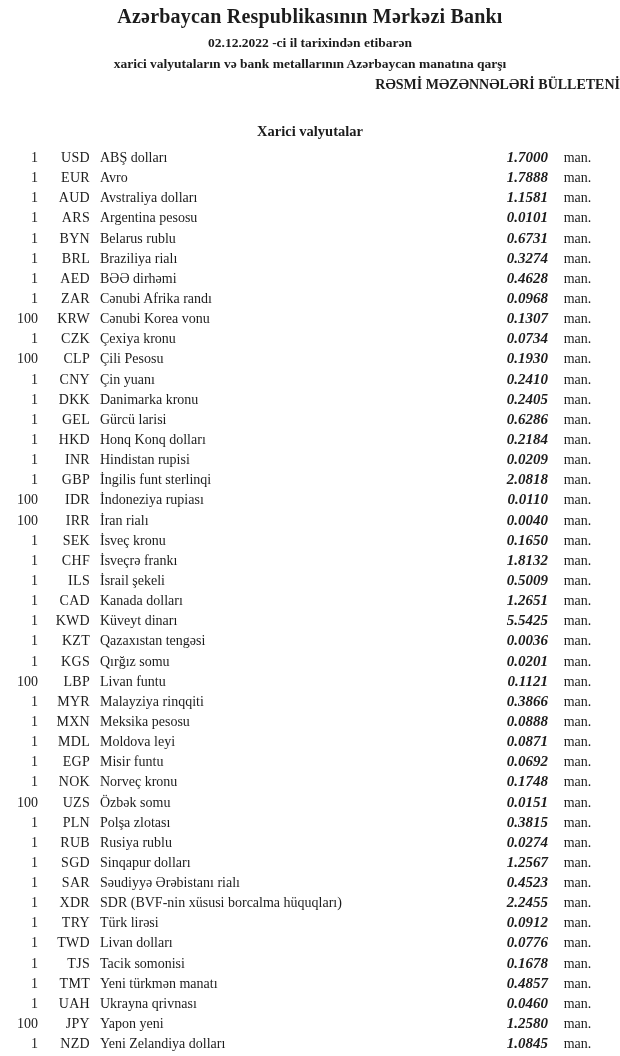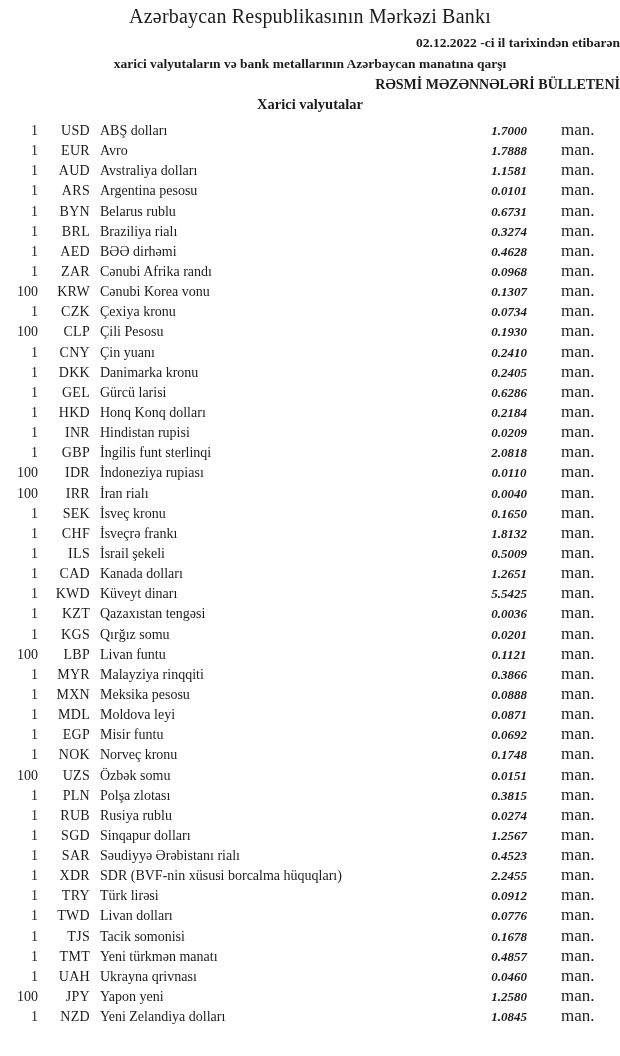--- a/index.html
+++ b/index.html
@@ -6,60 +6,61 @@
   body {
     width: 620px; height: 1056px;
     background: #ffffff;
     color: #1c1c1c;
     font-family: "Liberation Serif", "DejaVu Serif", serif;
     overflow: hidden;
   }
   .doc { padding-top: 4px; }
 
   .title {
-    text-align: center; font-weight: normal;
+    text-align: center; font-weight: bold;
     font-size: 20px; line-height: 25px;
     letter-spacing: 0.2px;
   }
   .date-line {
-    text-align: right; font-weight: bold;
+    text-align: center; font-weight: bold;
     font-size: 13.5px; line-height: 20px; margin-top: 4px;
   }
   .subtitle {
     text-align: center; font-weight: bold;
     font-size: 13.5px; line-height: 21px;
   }
   .bulletin-title {
     text-align: right; font-weight: bold;
     font-size: 14px; line-height: 21px;
   }
   .section-title {
     text-align: center; font-weight: bold;
     font-size: 14.5px; line-height: 18px;
+    margin-top: 27px;
   }
 
   .rates-table { margin-top: 7px; padding: 0 26px 0 0; }
   .row {
     display: grid;
     grid-template-columns: 38px 52px 1fr 78px 46px;
     height: 20.15px;
     align-items: baseline;
     font-size: 14px;
     line-height: 20.15px;
     white-space: nowrap;
   }
   .qty  { text-align: right; }
   .code { text-align: right; letter-spacing: 0.3px; }
   .name { padding-left: 10px; overflow: hidden; }
   .rate {
-    text-align: center;
+    text-align: right;
     font-weight: bold; font-style: italic;
-    font-size: 13px;
-  }
-  .unit { text-align: center; padding-left: 13px; font-size: 17px; }
+    font-size: 15px;
+  }
+  .unit { text-align: center; padding-left: 13px; font-size: 14px; }
 </style>
 </head>
 <body>
 
 <div class="doc">
   <div class="title">Azərbaycan Respublikasının Mərkəzi Bankı</div>
   <div class="date-line">02.12.2022 -ci il tarixindən etibarən</div>
   <div class="subtitle">xarici valyutaların və bank metallarının Azərbaycan manatına qarşı</div>
   <div class="bulletin-title">RƏSMİ MƏZƏNNƏLƏRİ BÜLLETENİ</div>
 

